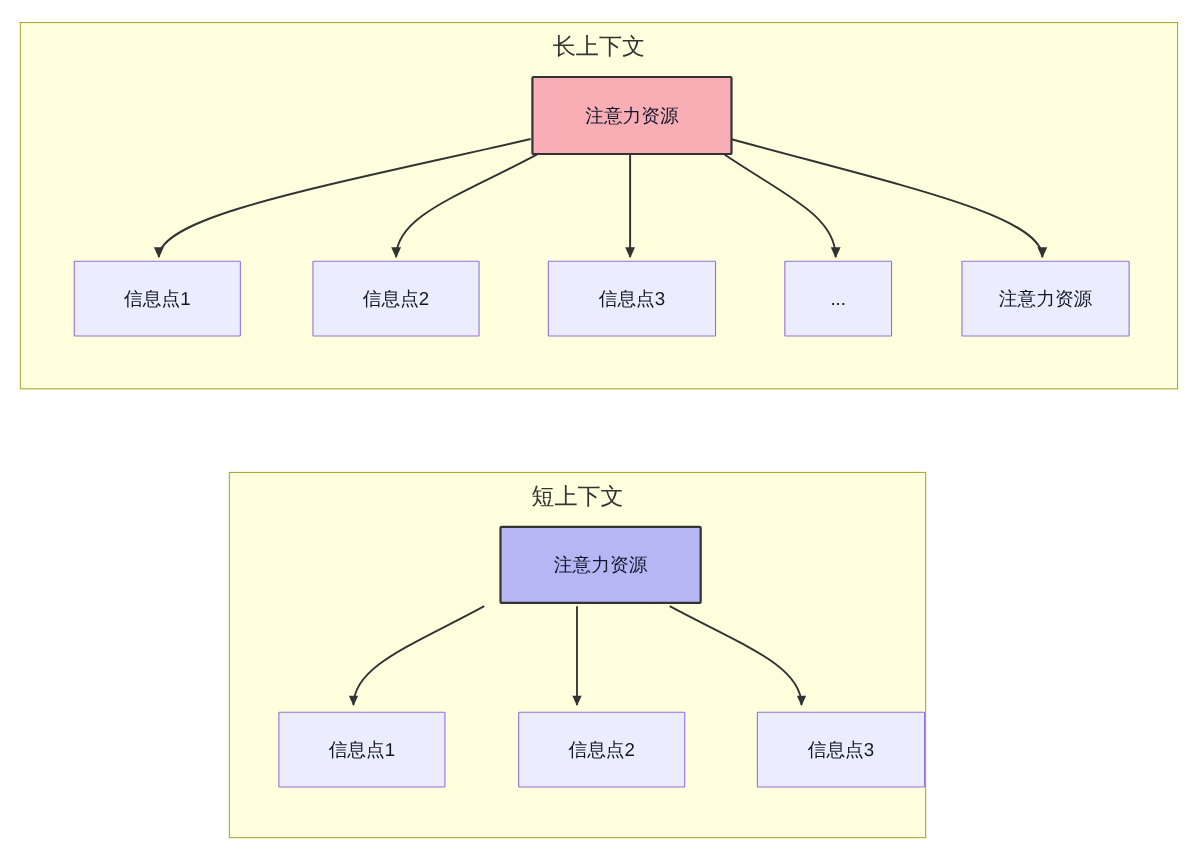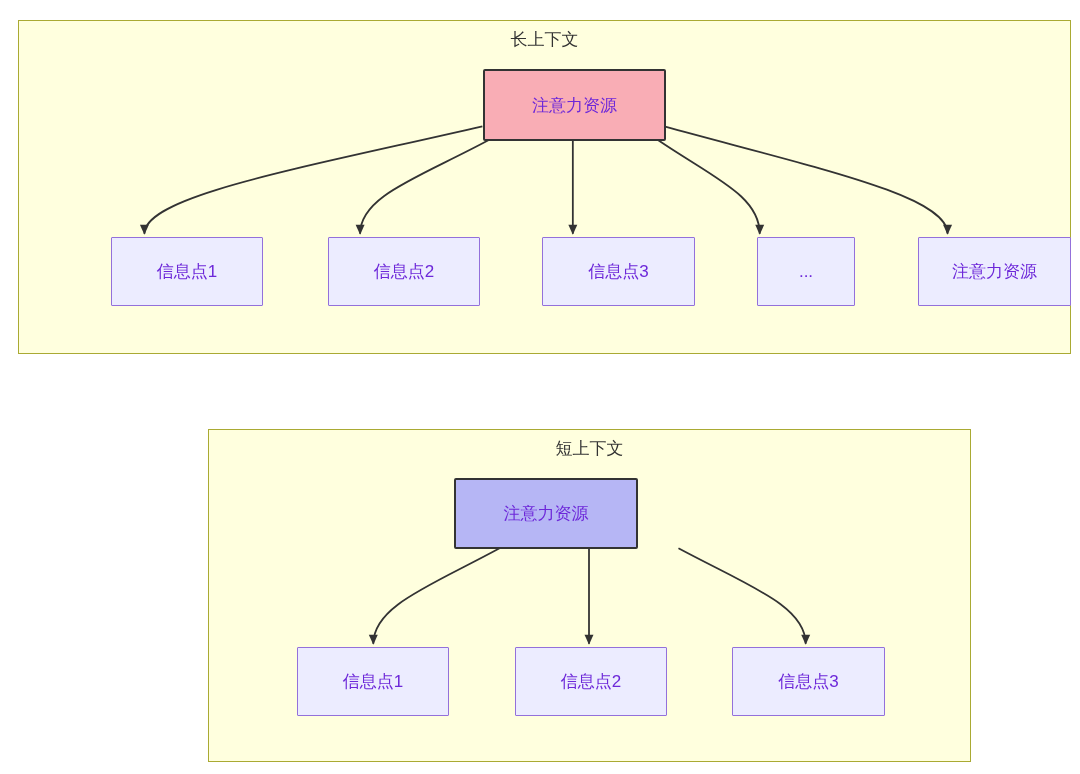--- a/index.html
+++ b/index.html
@@ -15,59 +15,58 @@
     background: #ffffff;
     overflow: hidden;
   }
   .group {
     position: absolute;
     background: #ffffde;
     border: 1px solid #aaaa33;
     box-sizing: border-box;
   }
   #group-long  { left: 18px;  top: 20px;  width: 1053px; height: 334px; }
-  #group-short { left: 208px; top: 429px; width: 763px;  height: 333px; }
+  #group-short { left: 208px; top: 429px; width: 634px;  height: 333px; }
   .group-title {
     position: absolute;
     top: 7px;
     left: 0;
     width: 100%;
     text-align: center;
-    font-size: 17px;
+    font-size: 21px;
     color: #333333;
   }
   .arrows {
     position: absolute;
     left: 0; top: 0;
     width: 100%; height: 100%;
     pointer-events: none;
   }
   .node {
     position: absolute;
     box-sizing: border-box;
     display: flex;
     align-items: center;
     justify-content: center;
     font-size: 17px;
-    color: #6d28d9;
+    color: #0f172a;
     text-align: center;
   }
   .attention {
     border: 2.5px solid #333333;
     border-radius: 2px;
   }
   #attn-long  { left: 464px; top: 48px; width: 183px; height: 72px; background: #f9adb5; }
   #attn-short { left: 245px; top: 48px; width: 184px; height: 71px; background: #b6b6f5; }
   .info {
     background: #ececff;
     border: 1.5px solid #9370db;
     border-radius: 1px;
     top: 216px;
     height: 69px;
-    margin-left: 44px;
   }
   
   #l-info-0 { left: 48px;  width: 152px; }
   #l-info-1 { left: 265px; width: 152px; }
   #l-info-2 { left: 479px; width: 153px; }
   #l-info-3 { left: 694px; width: 98px;  }
   #l-info-4 { left: 855px; width: 153px; }
   
   #s-info-0 { left: 44px;  width: 152px; top: 217px; }
   #s-info-1 { left: 262px; width: 152px; top: 217px; }

